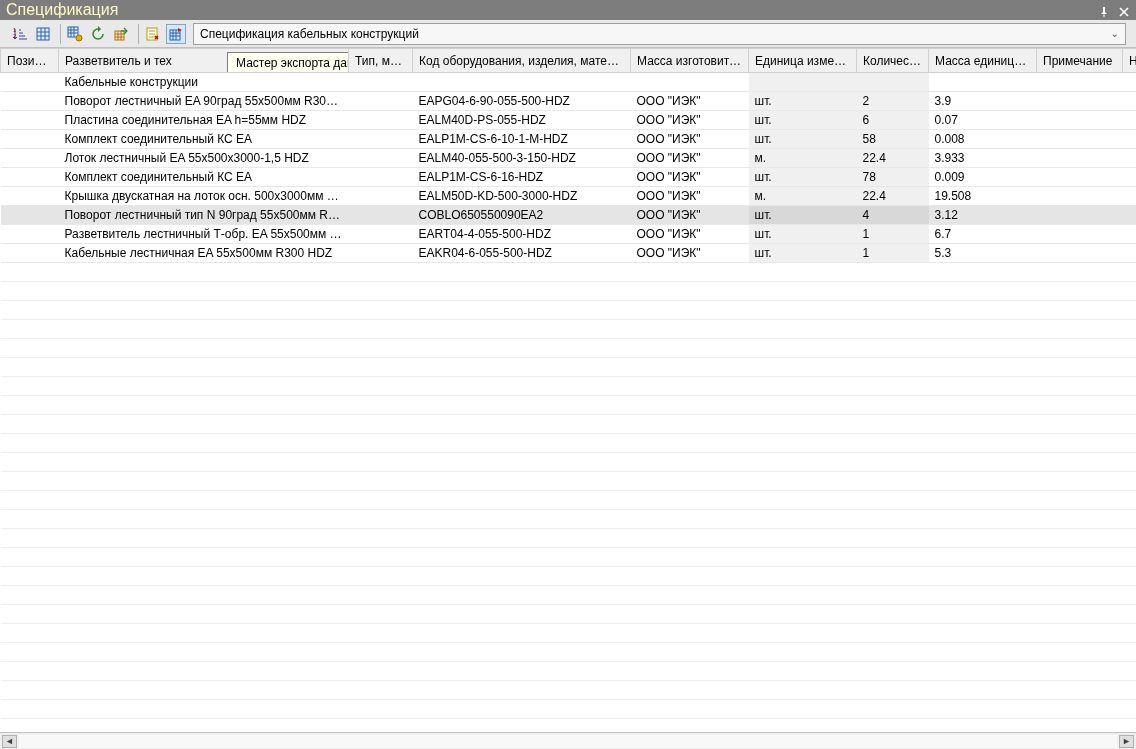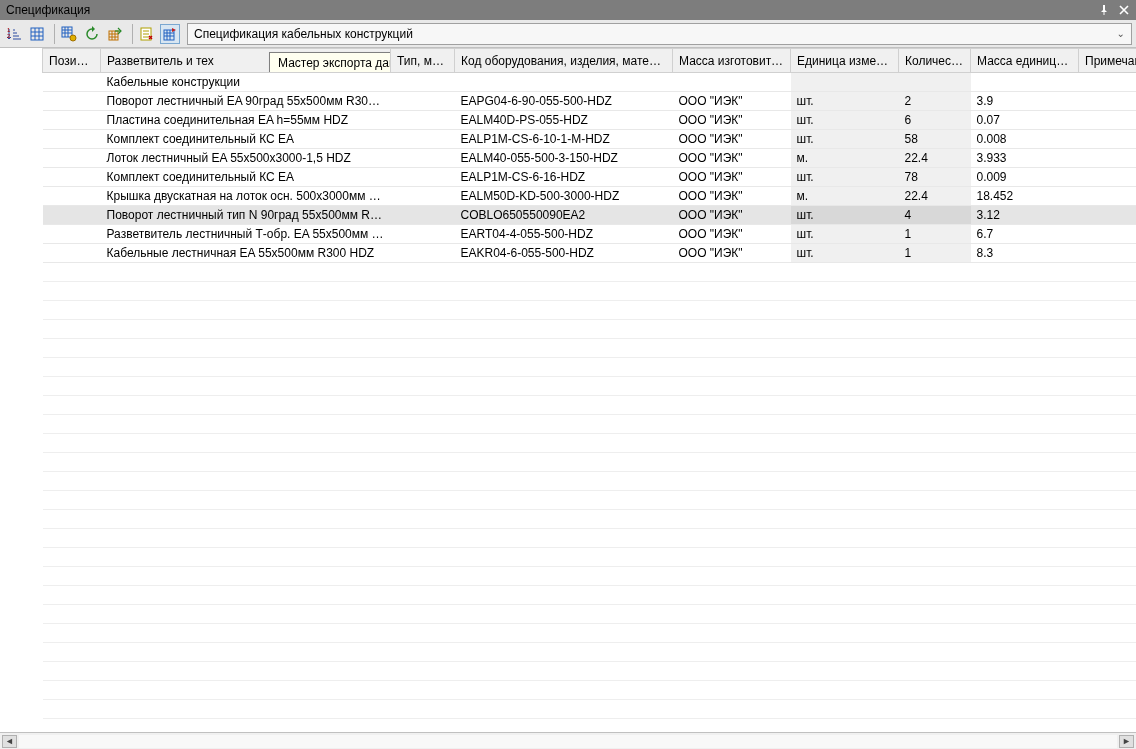--- a/index.html
+++ b/index.html
@@ -8,36 +8,36 @@
     font-family: "Segoe UI", Tahoma, Arial, sans-serif;
     font-size: 12px;
     background: #fff;
     color: #000;
     overflow: hidden;
     width: 1136px;
     height: 749px;
   }
   .titlebar {
     background: #7d7d7d;
-    color: #000000;
+    color: #fef9c3;
     height: 20px;
     display: flex;
     align-items: center;
     padding: 0 6px;
-    font-size: 12px;
+    font-size: 16px;
     justify-content: space-between;
   }
   .titlebar-right { display:flex; gap:8px; align-items:center; }
   .titlebar-icon { width:12px; height:12px; display:inline-block; }
   .toolbar {
     background: #e9e9e9;
     height: 28px;
     display: flex;
     align-items: center;
-    padding: 0 4px;
+    padding: 0 10px;
     border-bottom: 1px solid #c0c0c0;
   }
   .tb-btn {
     width: 20px; height: 20px;
     margin-right: 3px;
     background: transparent;
     border: none;
     padding:0;
     display:flex; align-items:center; justify-content:center;
     cursor:pointer;
@@ -53,21 +53,20 @@
     display:flex; align-items:center; justify-content:space-between;
     padding:0 6px;
     margin-left:4px;
     font-size:12px;
   }
   .combo-arrow { font-size:10px; color:#555; }
   .grid-wrapper {
     height: calc(100% - 20px - 28px - 17px);
     overflow: hidden;
     position:relative;
-    margin-left:42px;
   }
   table {
     border-collapse: collapse;
     width: 1150px;
     table-layout: fixed;
   }
   thead th {
     background: #f0f0f0;
     border: 1px solid #d0d0d0;
     font-weight: normal;
@@ -318,21 +317,21 @@
           <td></td>
         </tr>
         <tr>
           <td></td>
           <td>Крышка двускатная на лоток осн. 500x3000мм EA H...</td>
           <td></td>
           <td>EALM50D-KD-500-3000-HDZ</td>
           <td>ООО "ИЭК"</td>
           <td class="shade">м.</td>
           <td class="shade">22.4</td>
-          <td>18.452</td>
+          <td>19.508</td>
           <td></td>
           <td></td>
         </tr>
         <tr class="sel">
           <td></td>
           <td>Поворот лестничный тип N 90град  55x500мм R600 ...</td>
           <td></td>
           <td>COBLO650550090EA2</td>
           <td>ООО "ИЭК"</td>
           <td class="shade">шт.</td>
@@ -354,21 +353,21 @@
           <td></td>
         </tr>
         <tr>
           <td></td>
           <td>Кабельные лестничная EA 55x500мм R300 HDZ</td>
           <td></td>
           <td>EAKR04-6-055-500-HDZ</td>
           <td>ООО "ИЭК"</td>
           <td class="shade">шт.</td>
           <td class="shade">1</td>
-          <td>8.3</td>
+          <td>5.3</td>
           <td></td>
           <td></td>
         </tr>
         <tr class="empty-row">
           <td></td>
           <td></td>
           <td></td>
           <td></td>
           <td></td>
           <td></td>

